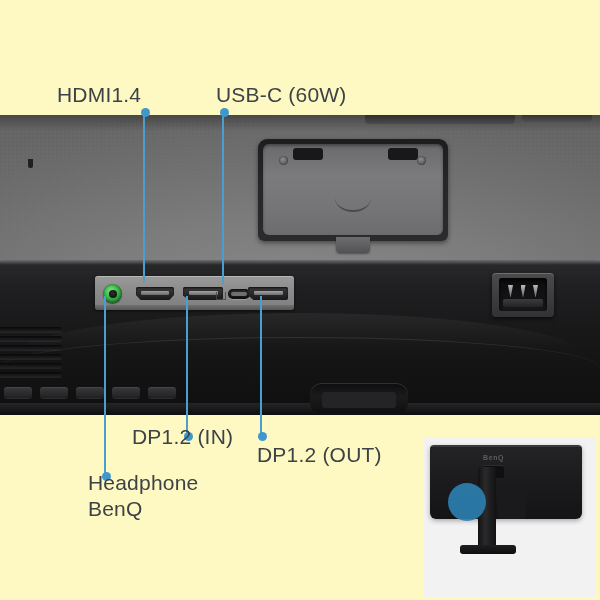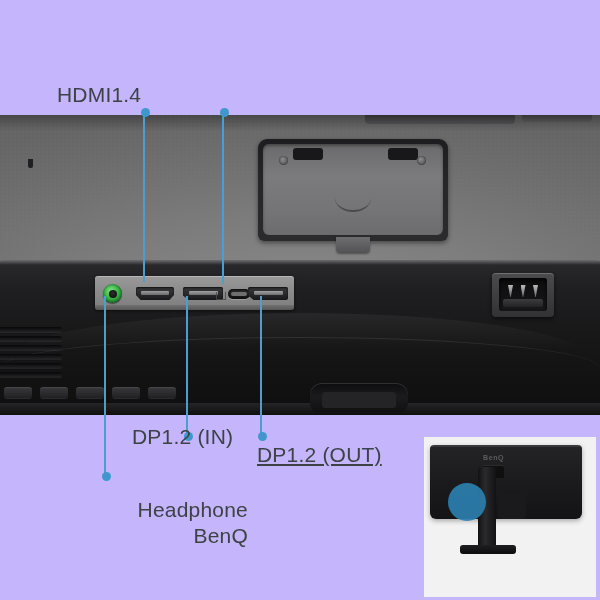--- a/index.html
+++ b/index.html
@@ -13,21 +13,21 @@
     overflow: hidden;
     background: #f2f2f2;
     font-family: "Liberation Sans", sans-serif;
     -webkit-font-smoothing: antialiased;
   }
 
   #stage {
     position: relative;
     width: 600px;
     height: 600px;
-    background: #c4b5fd;
+    background: #fef9c3;
   }
 
   
   .photo {
     position: absolute;
     left: 0;
     top: 115px;
     width: 600px;
     height: 300px;
     overflow: hidden;
@@ -604,26 +604,27 @@
   <div class="callout-line" style="left:260px; top:296px; height:140px;"></div>
 
   <div class="callout-dot" style="left:144px; top:108px;"></div>
   <div class="callout-dot" style="left:223px; top:108px;"></div>
   <div class="callout-dot" style="left:105px; top:472px;"></div>
   <div class="callout-dot" style="left:187px; top:432px;"></div>
   <div class="callout-dot" style="left:261px; top:432px;"></div>
 
   <div class="label" style="left:57px; top:82px;">HDMI1.4</div>
 
+  <div class="label" style="left:216px; top:82px;">USB-C (60W)</div>
 
   <div class="label" style="left:132px; top:424px;">DP1.2 (IN)</div>
 
-  <div class="label" style="left:257px; top:442px;text-decoration:underline;">DP1.2 (OUT)</div>
-
-  <div class="label multi" style="left:88px; top:497px;text-align:right;">
+  <div class="label" style="left:257px; top:442px;">DP1.2 (OUT)</div>
+
+  <div class="label multi" style="left:88px; top:470px;">
     <span>Headphone</span><br>
     <span>BenQ</span>
   </div>
 
   <div class="thumb">
     <div class="t-panel">
       <div class="t-logo">BenQ</div>
       <div class="t-vesa"></div>
     </div>
     <div class="t-stand-block"></div>

